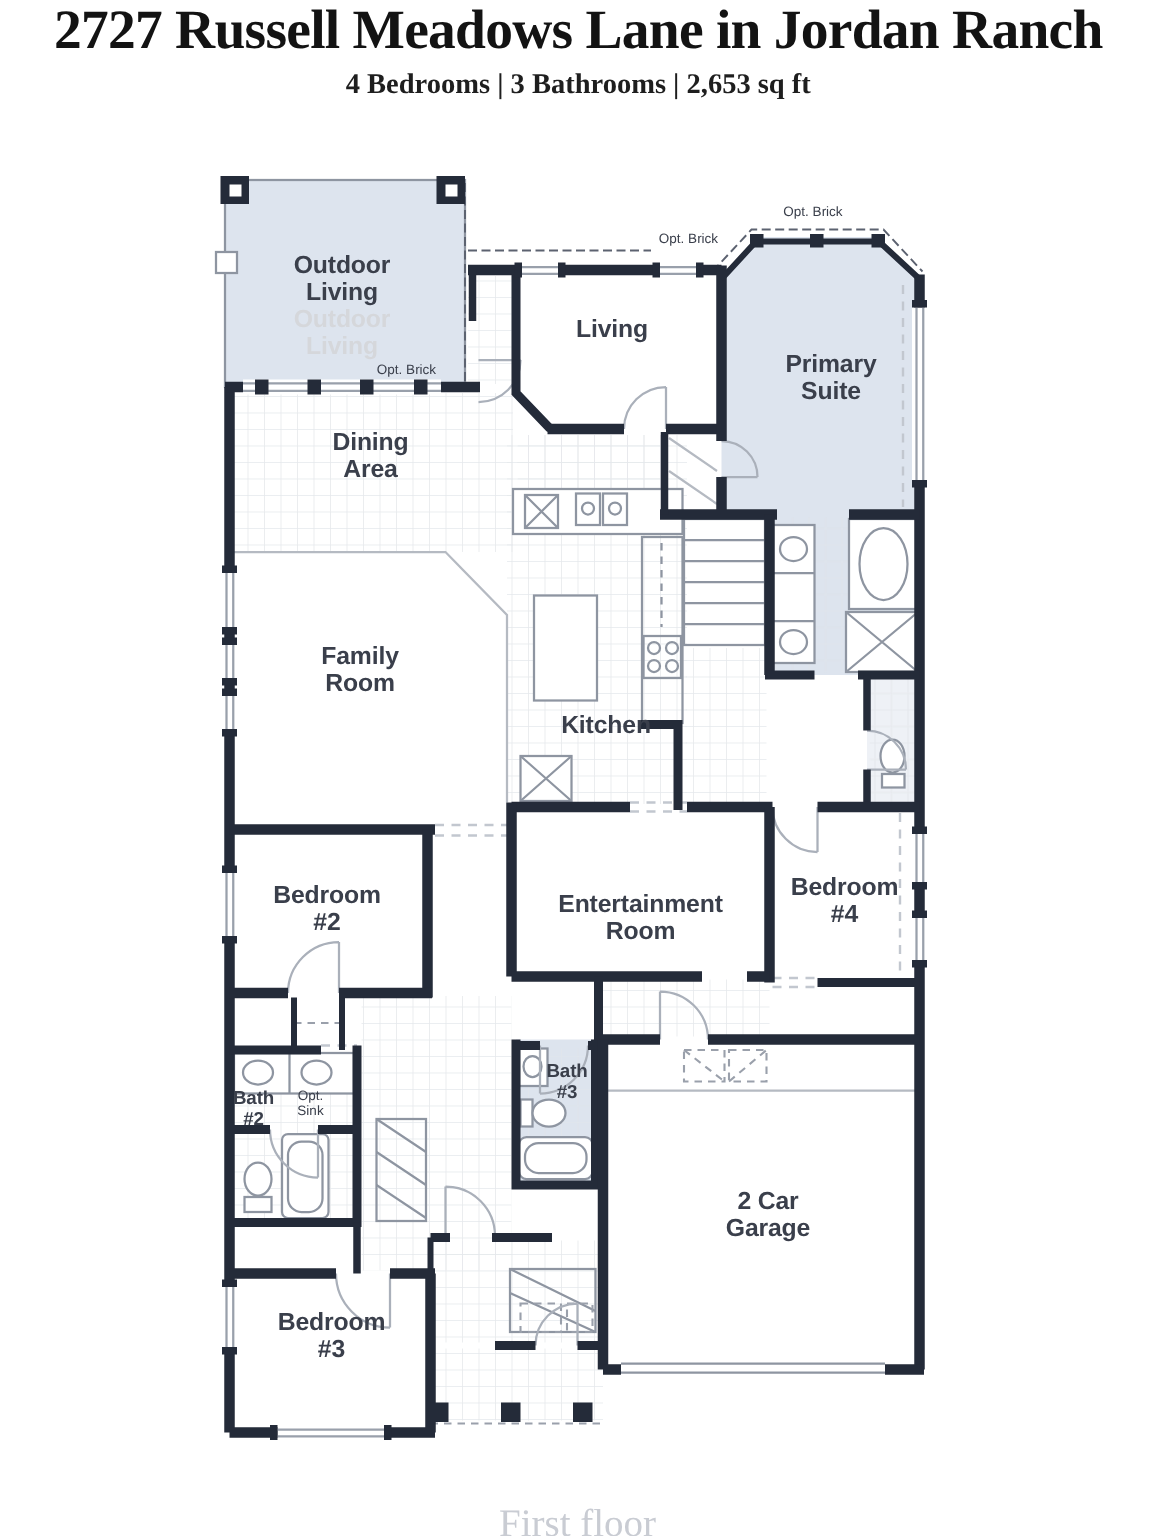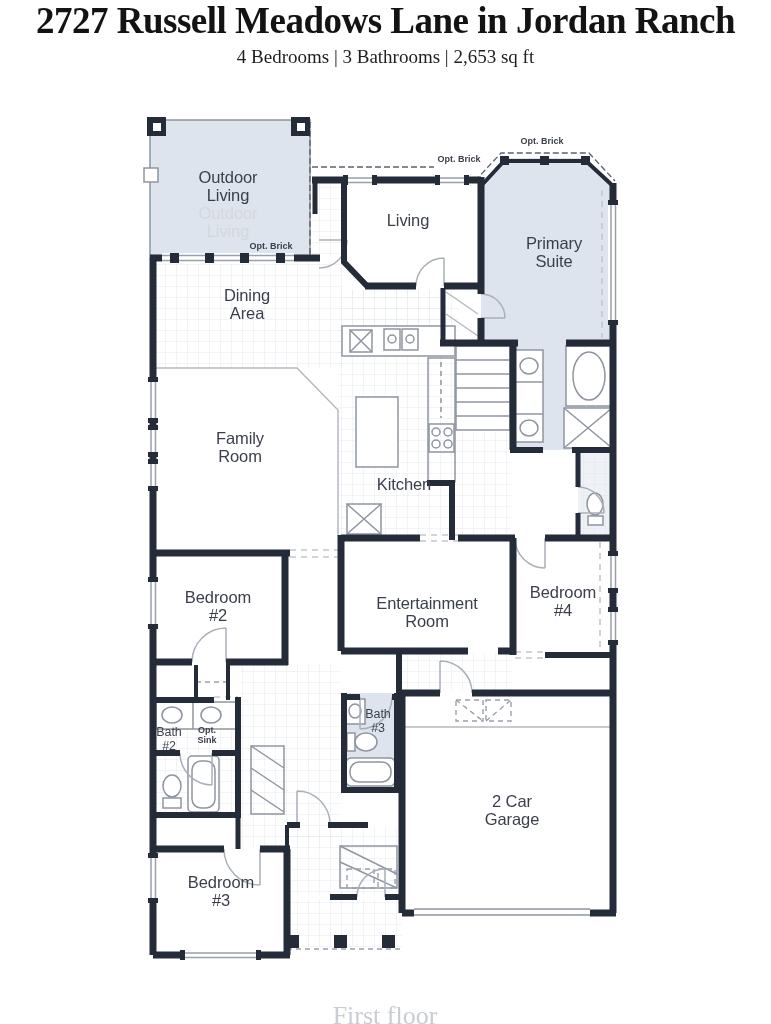--- a/index.html
+++ b/index.html
@@ -2,29 +2,29 @@
 <html><head>
 <meta charset="utf-8">
 <style>
   html,body{margin:0;padding:0;background:#ffffff;}
   body{width:771px;height:1024px;overflow:hidden;position:relative;
        font-family:"Liberation Sans",sans-serif;}
   .page{position:absolute;inset:0;background:#fff;}
   .header{position:absolute;top:0;left:0;width:771px;text-align:center;z-index:5;}
   .title{font-family:"Liberation Serif",serif;font-weight:700;font-size:37px;
          color:#131313;line-height:1.15;letter-spacing:-0.5px;white-space:nowrap;}
-  .subtitle{font-family:"Liberation Serif",serif;font-weight:400;font-size:19px;
+  .subtitle{font-family:"Liberation Serif",serif;font-weight:700;font-size:19px;
          color:#1e1e1e;margin-top:3px;}
   .plan{position:absolute;left:0;top:0;width:771px;height:1024px;}
   svg{position:absolute;left:0;top:0;}
   .lbl{position:absolute;transform:translate(-50%,-50%);z-index:4;
-       font-weight:400;font-size:16.5px;color:#3a3f4b;text-align:center;
+       font-weight:700;font-size:16.5px;color:#3a3f4b;text-align:center;
        line-height:1.1;white-space:pre-line;letter-spacing:-0.1px;}
   .lbl.small{font-size:12.5px;}
-  .lbl.tiny{font-size:9px;font-weight:700;letter-spacing:0;}
+  .lbl.tiny{font-size:9px;font-weight:400;letter-spacing:0;}
   .lbl.ghost{color:#d5d7db;}
   .caption{position:absolute;transform:translate(-50%,-50%);z-index:4;
        font-family:"Liberation Serif",serif;font-weight:400;font-size:26px;
        color:#c9ccd3;white-space:nowrap;}
 </style>
 </head>
 <body>
 
 <div class="page">
 

